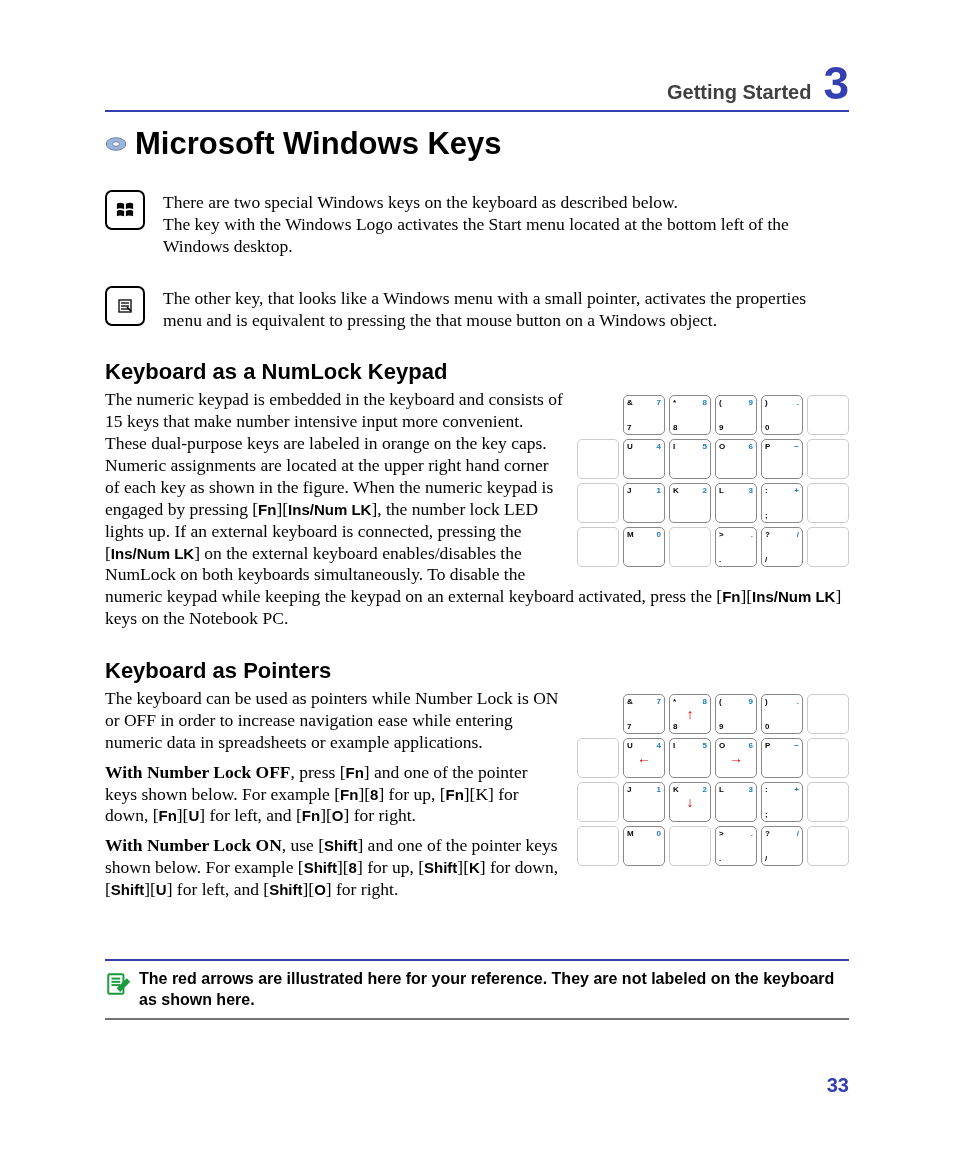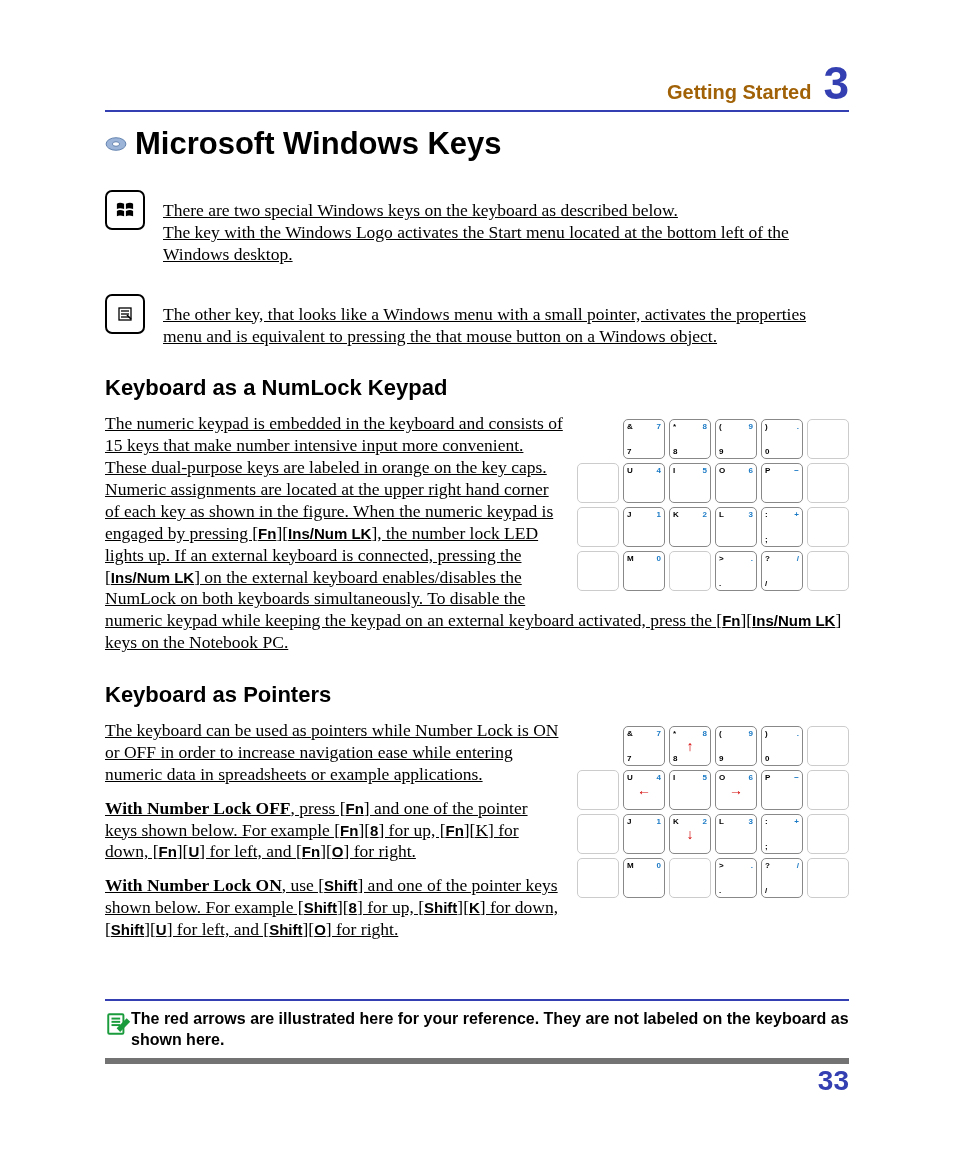--- a/index.html
+++ b/index.html
@@ -21,21 +21,21 @@
     justify-content: flex-end;
     align-items: baseline;
     gap: 12px;
     border-bottom: 2px solid #3440b1;
     padding-bottom: 4px;
     margin-bottom: 14px;
   }
   .header-title {
     font-family: Arial, Helvetica, sans-serif;
     font-weight: bold;
-    color: #a16207;
+    color: #404040;
     font-size: 20px;
   }
   .header-num {
     font-family: Arial, Helvetica, sans-serif;
     font-weight: bold;
     color: #3440b1;
     font-size: 46px;
     line-height: 1;
   }
   h1.section {
@@ -54,22 +54,21 @@
   }
   h2.sub {
     font-family: Arial, Helvetica, sans-serif;
     font-weight: bold;
     font-size: 22px;
     margin: 20px 0 4px 0;
   }
   .para {
     font-size: 17.5px;
     line-height: 1.25;
-    margin: 12px 0 8px 0;
-    text-decoration: underline;
+    margin: 4px 0 8px 0;
   }
   .icon-block {
     display: flex;
     gap: 18px;
     align-items: flex-start;
     margin-bottom: 18px;
   }
   .key-icon {
     width: 36px; height: 36px;
     border: 2px solid #000;
@@ -109,25 +108,25 @@
     font-weight: bold;
   }
   .kkey .tl { position: absolute; top: 2px; left: 3px; }
   .kkey .tr { position: absolute; top: 2px; right: 3px; color: #1b7ac5; }
   .kkey .bl { position: absolute; bottom: 2px; left: 3px; }
   .kkey .center { position:absolute; top:50%; left:50%; transform:translate(-50%,-50%); }
   .kkey.blank { border-color:#ccc; }
   .arrow-red { color: #d40000; font-size: 14px; font-weight: bold; }
   .note-box {
     border-top: 2px solid #3440b1;
-    border-bottom: 6px solid #737373;
+    border-bottom: 2px solid #737373;
     margin-top: 50px;
     padding: 8px 0;
     display: flex;
-    gap: 0;
+    gap: 8px;
     align-items: flex-start;
   }
   .note-icon {
     color: #1a9c3c;
     font-size: 24px;
     flex: 0 0 auto;
     line-height: 1;
     margin-top: 2px;
   }
   .note-text {
@@ -136,21 +135,21 @@
     font-size: 16px;
     line-height: 1.3;
   }
   .page-num {
     position: absolute;
     bottom: 52px;
     right: 105px;
     font-family: Arial, Helvetica, sans-serif;
     font-weight: bold;
     color: #3440b1;
-    font-size: 28px;
+    font-size: 20px;
   }
   .clearfix::after { content:""; display:block; clear:both; }
   b.sans { font-family: Arial, Helvetica, sans-serif; font-weight: bold; font-size: 15px; }
 </style>
 </head>
 <body>
 
 <div class="page">
 
   <div class="header">

